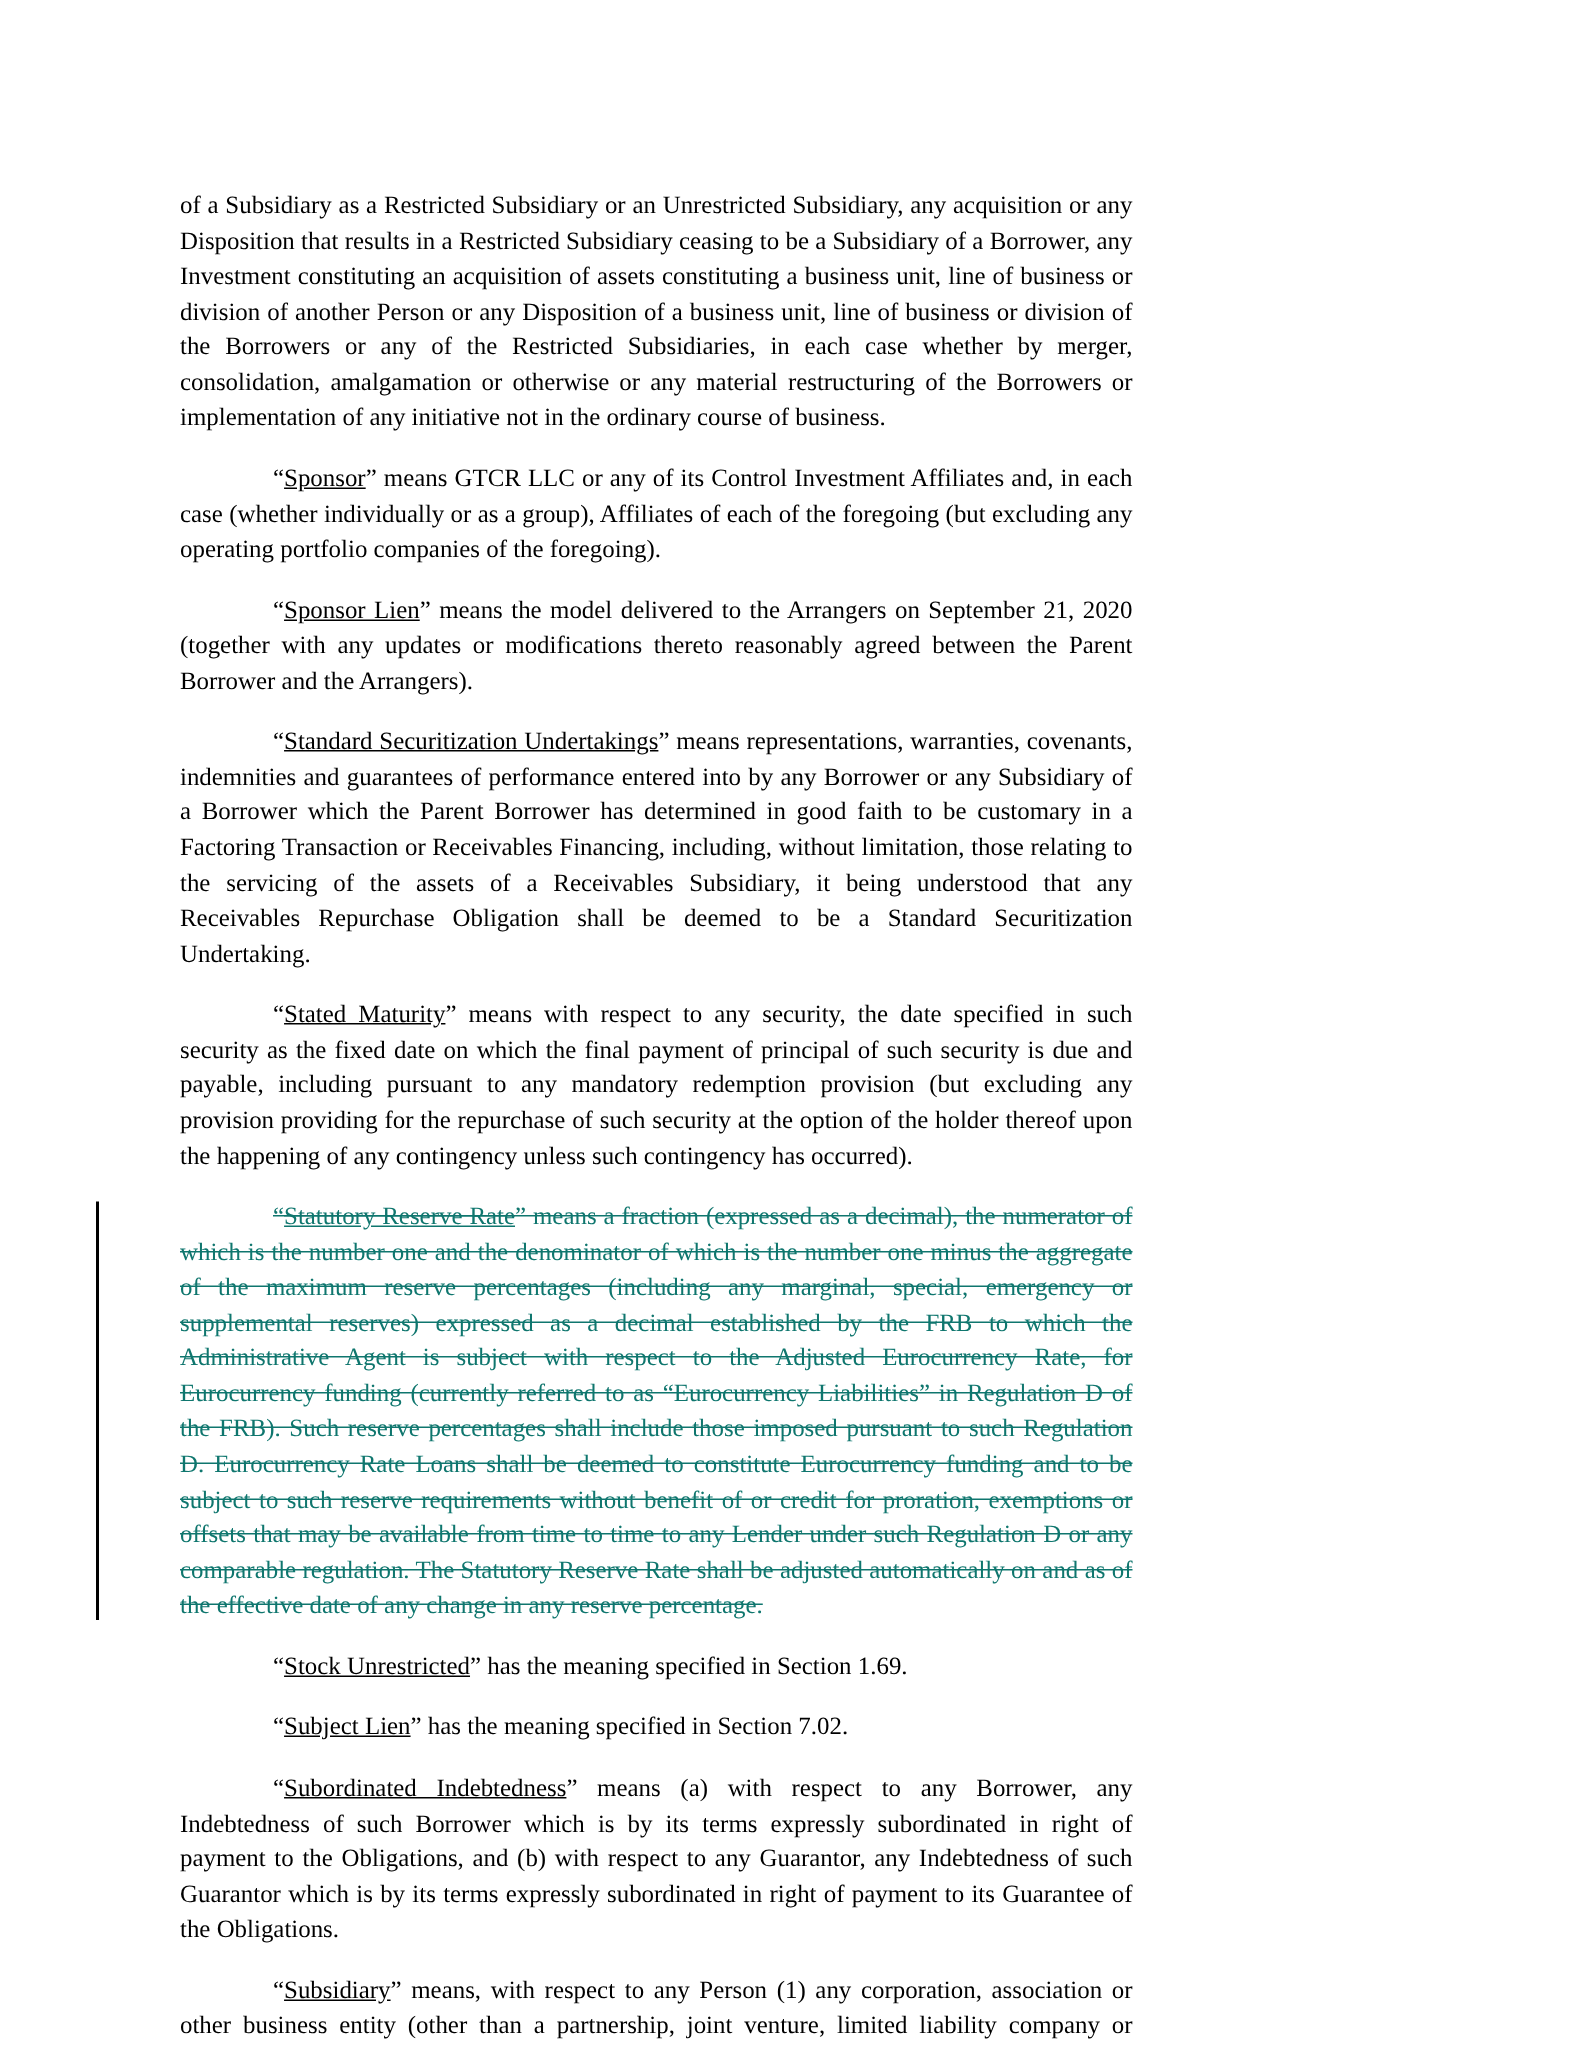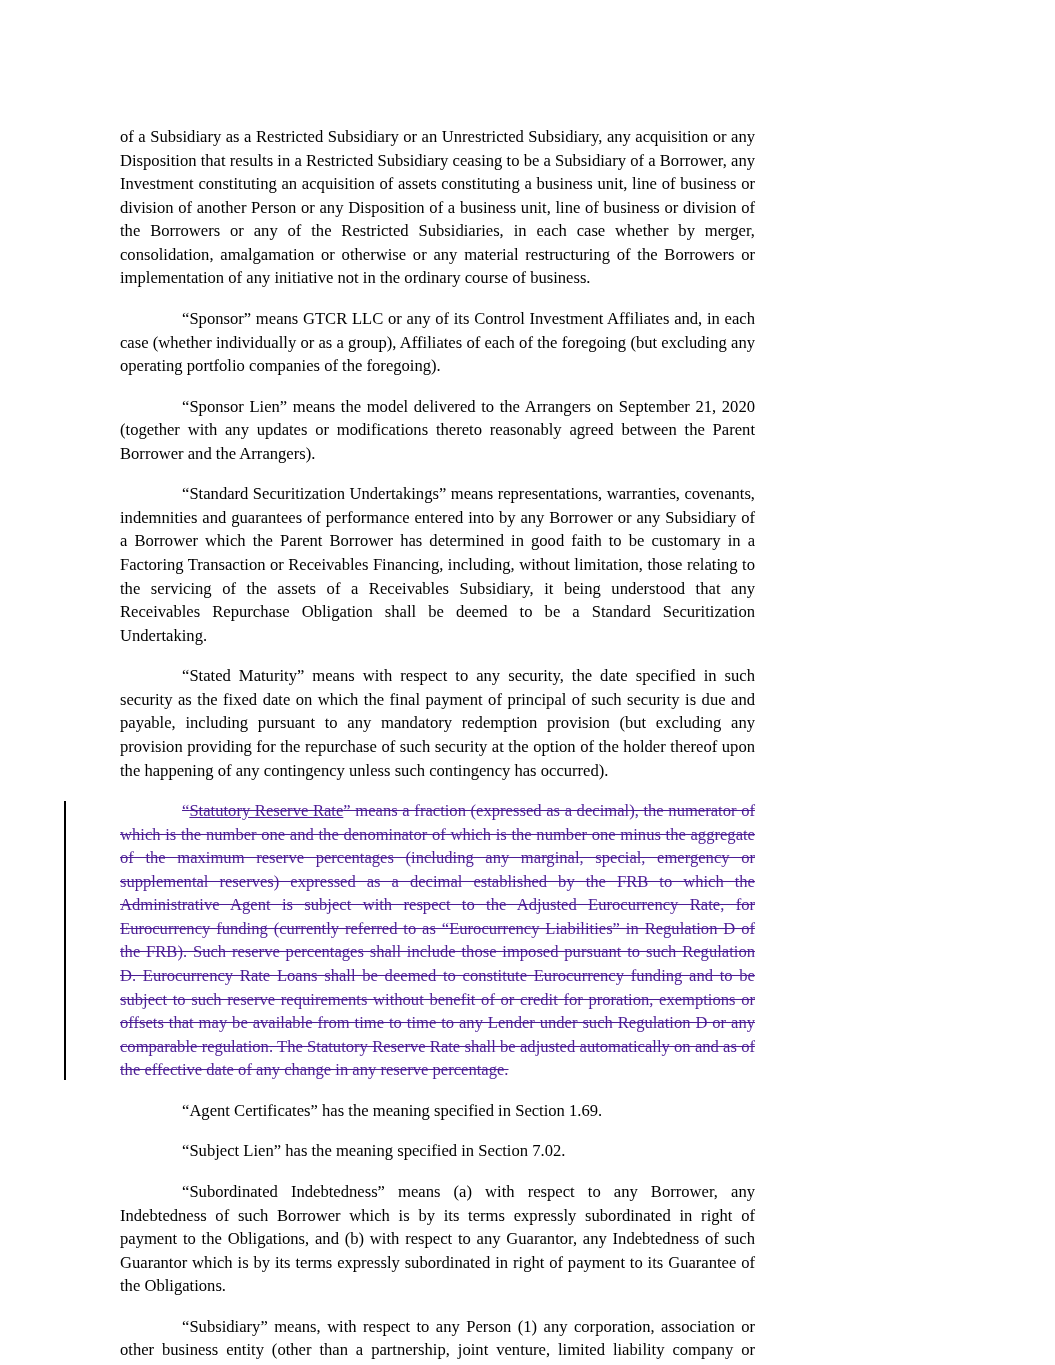--- a/index.html
+++ b/index.html
@@ -28,23 +28,24 @@
     font-size: 16.6px;
     line-height: 1.42;
     text-align: justify;
     text-justify: inter-word;
     hyphens: none;
   }
   p.indent {
     text-indent: 62px;
   }
   .term {
+    text-decoration: underline;
   }
   .struck {
-    color: #4c1d95;
+    color: #0f766e;
     text-decoration: line-through;
   }
   .struck .term {
     text-decoration: underline line-through;
   }
   .change-block {
     position: relative;
   }
   .change-bar {
     position: absolute;
@@ -73,21 +74,21 @@
         <p class="para indent"><span>“</span><span class="term">Standard Securitization Undertakings</span><span>” means representations, warranties, covenants, indemnities and guarantees of performance entered into by any Borrower or any Subsidiary of a Borrower which the Parent Borrower has determined in good faith to be customary in a Factoring Transaction or Receivables Financing, including, without limitation, those relating to the servicing of the assets of a Receivables Subsidiary, it being understood that any Receivables Repurchase Obligation shall be deemed to be a Standard Securitization Undertaking.</span></p>
       </div>
       <div>
         <p class="para indent"><span>“</span><span class="term">Stated Maturity</span><span>” means with respect to any security, the date specified in such security as the fixed date on which the final payment of principal of such security is due and payable, including pursuant to any mandatory redemption provision (but excluding any provision providing for the repurchase of such security at the option of the holder thereof upon the happening of any contingency unless such contingency has occurred).</span></p>
       </div>
       <div class="change-block">
         <div class="change-bar"></div>
         <p class="para indent struck"><span>“</span><span class="term">Statutory Reserve Rate</span><span>” means a fraction (expressed as a decimal), the numerator of which is the number one and the denominator of which is the number one minus the aggregate of the maximum reserve percentages (including any marginal, special, emergency or supplemental reserves) expressed as a decimal established by the FRB to which the Administrative Agent is subject with respect to the Adjusted Eurocurrency Rate, for Eurocurrency funding (currently referred to as “Eurocurrency Liabilities” in Regulation D of the FRB).  Such reserve percentages shall include those imposed pursuant to such Regulation D.  Eurocurrency Rate Loans shall be deemed to constitute Eurocurrency funding and to be subject to such reserve requirements without benefit of or credit for proration, exemptions or offsets that may be available from time to time to any Lender under such Regulation D or any comparable regulation.  The Statutory Reserve Rate shall be adjusted automatically on and as of the effective date of any change in any reserve percentage.</span></p>
       </div>
       <div>
-        <p class="para indent"><span>“</span><span class="term">Agent Certificates</span><span>” has the meaning specified in Section 1.69.</span></p>
+        <p class="para indent"><span>“</span><span class="term">Stock Unrestricted</span><span>” has the meaning specified in Section 1.69.</span></p>
       </div>
       <div>
         <p class="para indent"><span>“</span><span class="term">Subject Lien</span><span>” has the meaning specified in Section 7.02.</span></p>
       </div>
       <div>
         <p class="para indent"><span>“</span><span class="term">Subordinated Indebtedness</span><span>” means (a) with respect to any Borrower, any Indebtedness of such Borrower which is by its terms expressly subordinated in right of payment to the Obligations, and (b) with respect to any Guarantor, any Indebtedness of such Guarantor which is by its terms expressly subordinated in right of payment to its Guarantee of the Obligations.</span></p>
       </div>
       <div>
         <p class="para indent"><span>“</span><span class="term">Subsidiary</span><span>” means, with respect to any Person (1) any corporation, association or other business entity (other than a partnership, joint venture, limited liability company or similar entity) of which more than 50% of the total voting power of the Voting Stock is at the time of determination owned or controlled, directly or indirectly, by such Person or one or more of the other Subsidiaries of that Person or a combination thereof, (2) any partnership, joint venture, limited liability company or similar entity of which (x) more than 50% of the capital accounts, distribution rights, total equity and voting interests or general and limited partnership interests, as applicable, are owned or controlled, directly or indirectly, by such Person or one or more of the other Subsidiaries of that Person or a combination thereof, whether in the form of membership, general, special or limited partnership interests or otherwise, and (y) such Person or any Restricted Subsidiary of such Person is a controlling general partner or otherwise controls</span></p>
       </div>

